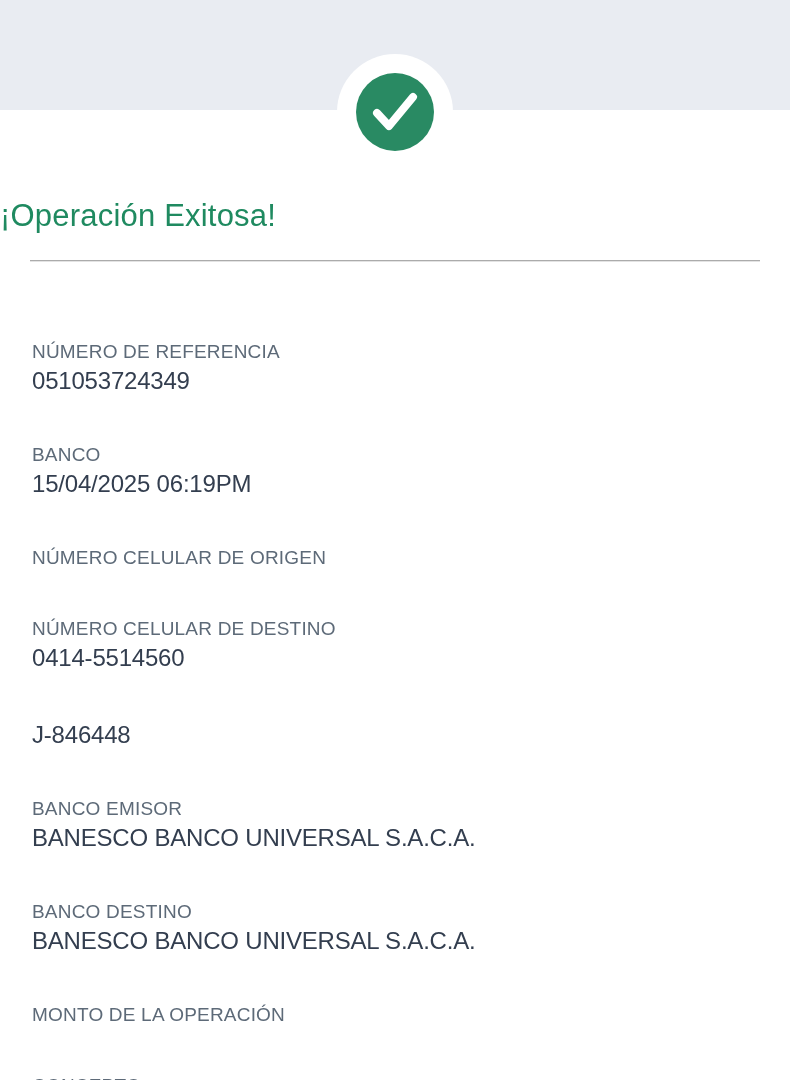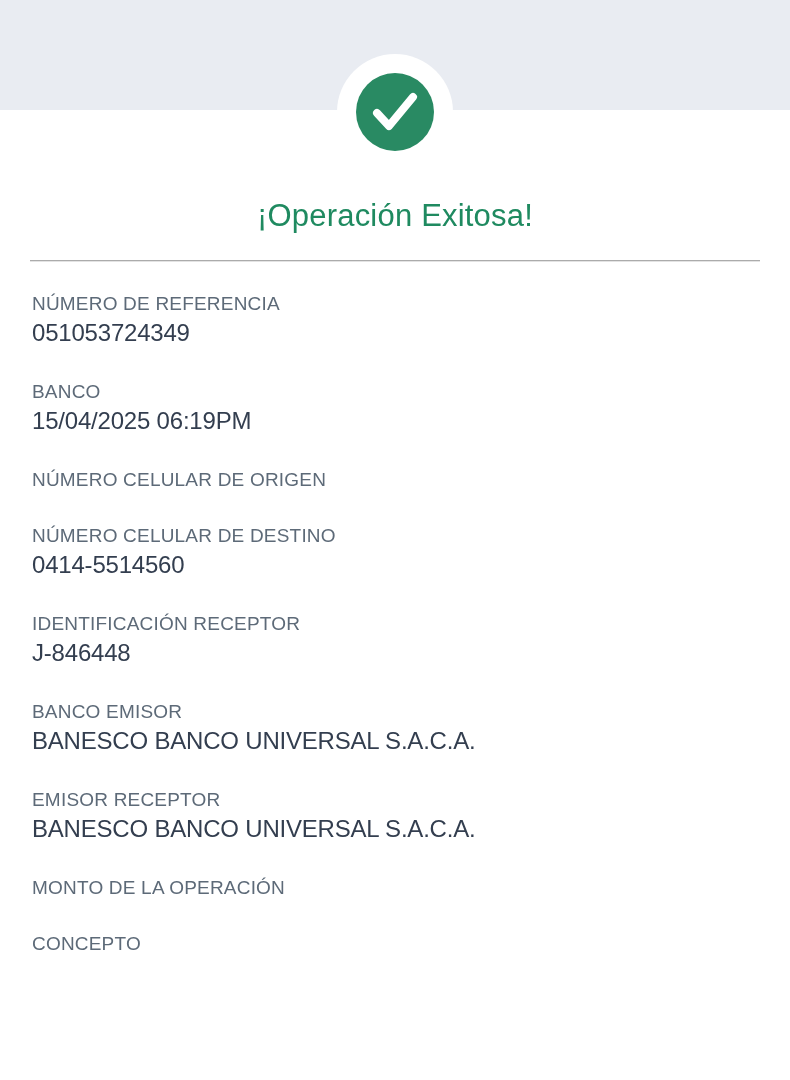--- a/index.html
+++ b/index.html
@@ -32,39 +32,40 @@
     width: 78px;
     height: 78px;
     border-radius: 50%;
     background: #298a63;
     display: flex;
     align-items: center;
     justify-content: center;
   }
   .page-title {
     margin-top: 86px;
-    text-align: center;
+    text-align: left;
     font-size: 31px;
     line-height: 40px;
     font-weight: 400;
     color: #1f8a60;
     letter-spacing: 0.2px;
   }
   .divider {
     height: 2px;
     background: #ababab;
     border: none;
     border-bottom: 1px solid #e3e3e3;
     margin: 24px 30px 0 30px;
   }
   .fields {
     padding: 30px 32px 0 32px;
   }
   .field {
     margin-bottom: 33px;
+    margin-top: 48px;
   }
   .field .label {
     font-size: 19px;
     line-height: 23px;
     color: #5d6a78;
     letter-spacing: 0.2px;
   }
   .field .value {
     margin-top: 3px;
     font-size: 24px;
@@ -105,31 +106,30 @@
   <div class="field">
     <div class="label">NÚMERO CELULAR DE ORIGEN</div>
   </div>
 
   <div class="field">
     <div class="label">NÚMERO CELULAR DE DESTINO</div>
     <div class="value">0414-5514560</div>
   </div>
 
   <div class="field">
-    <div class="label">IDENTIFICACIÓN RECEPTOR</div>
     <div class="value">J-846448</div>
   </div>
 
   <div class="field">
     <div class="label">BANCO EMISOR</div>
     <div class="value">BANESCO BANCO UNIVERSAL S.A.C.A.</div>
   </div>
 
   <div class="field">
-    <div class="label">EMISOR RECEPTOR</div>
+    <div class="label">BANCO DESTINO</div>
     <div class="value">BANESCO BANCO UNIVERSAL S.A.C.A.</div>
   </div>
 
   <div class="field">
     <div class="label">MONTO DE LA OPERACIÓN</div>
   </div>
 
   <div class="field">
     <div class="label">CONCEPTO</div>
   </div>

